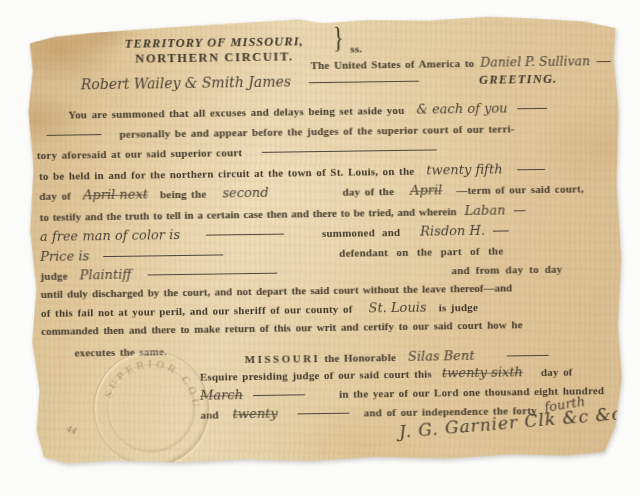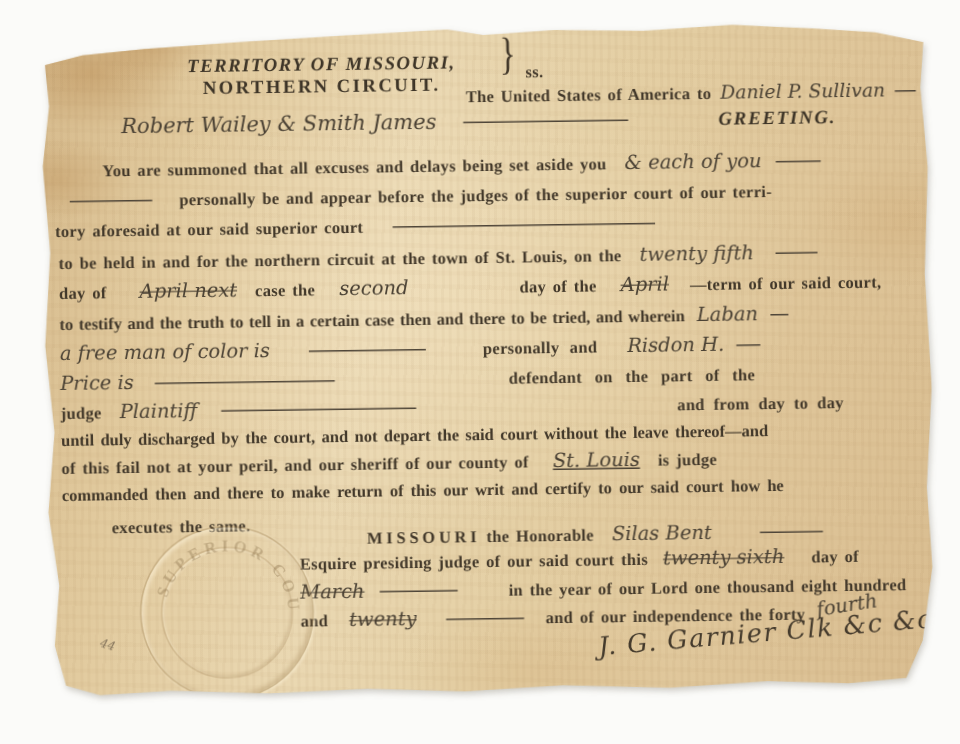--- a/index.html
+++ b/index.html
@@ -109,38 +109,38 @@
       </div>
 
       <div class="line" style="left:12px; top:145px;">
         <span class="p">to be held in and for the northern circuit at the town of St. Louis, on the</span>
         <span class="hw" style="margin-left:8px;">twenty fifth</span>
         <span class="rule" style="width:28px; margin-left:10px;"></span>
       </div>
 
       <div class="line" style="left:12px; top:165px;">
         <span class="p">day of</span>
-        <span class="hw hw-strike" style="margin-left:18px;font-style:italic;">April next</span>
-        <span class="p" style="margin-left:8px;">case the</span>
+        <span class="hw hw-strike" style="margin-left:8px;font-style:italic;">April next</span>
+        <span class="p" style="margin-left:8px;">being the</span>
         <span class="hw" style="margin-left:12px;">second</span>
         <span class="p" style="margin-left:70px;">day of the</span>
         <span class="hw hw-strike" style="margin-left:12px;">April</span>
         <span class="p" style="margin-left:10px;">—term of our said court,</span>
       </div>
 
       <div class="line" style="left:12px; top:186px;">
         <span class="p" style="letter-spacing:0; word-spacing:1px;">to testify and the truth to tell in a certain case then and there to be tried, and wherein</span>
         <span class="hw" style="margin-left:4px;">Laban</span>
         <span class="rule" style="width:12px; margin-left:4px;"></span>
       </div>
 
       <div class="line" style="left:12px; top:206px;">
         <span class="hw">a free man of color is</span>
         <span class="rule" style="width:78px; margin-left:22px;"></span>
-        <span class="p" style="word-spacing:4px; margin-left:34px;">personally and</span>
+        <span class="p" style="word-spacing:4px; margin-left:34px;">summoned and</span>
         <span class="hw" style="margin-left:16px;">Risdon H.</span>
         <span class="rule" style="width:16px; margin-left:4px;"></span>
       </div>
 
       <div class="line" style="left:12px; top:226px;">
         <span class="hw">Price is</span>
         <span class="rule" style="width:120px; margin-left:10px;"></span>
         <span class="p" style="word-spacing:5.5px; margin-left:112px;">defendant on the part of the</span>
       </div>
 
@@ -150,21 +150,21 @@
         <span class="rule" style="width:130px; margin-left:12px;"></span>
         <span class="p" style="word-spacing:3px; margin-left:170px;">and from day to day</span>
       </div>
 
       <div class="line" style="left:12px; top:263px;">
         <span class="p" style="letter-spacing:0;">until duly discharged by the court, and not depart the said court without the leave thereof—and</span>
       </div>
 
       <div class="line" style="left:12px; top:282px;">
         <span class="p">of this fail not at your peril, and our sheriff of our county of</span>
-        <span class="hw" style="margin-left:12px;text-decoration:underline;">St. Louis</span>
+        <span class="hw" style="margin-left:12px;">St. Louis</span>
         <span class="p" style="margin-left:8px;">is judge</span>
       </div>
 
       <div class="line" style="left:12px; top:300px;">
         <span class="p" style="letter-spacing:0; word-spacing:2px;">commanded then and there to make return of this our writ and certify to our said court how he</span>
       </div>
 
       <div class="line" style="left:45px; top:322px;">
         <span class="p">executes the same.</span>
       </div>

